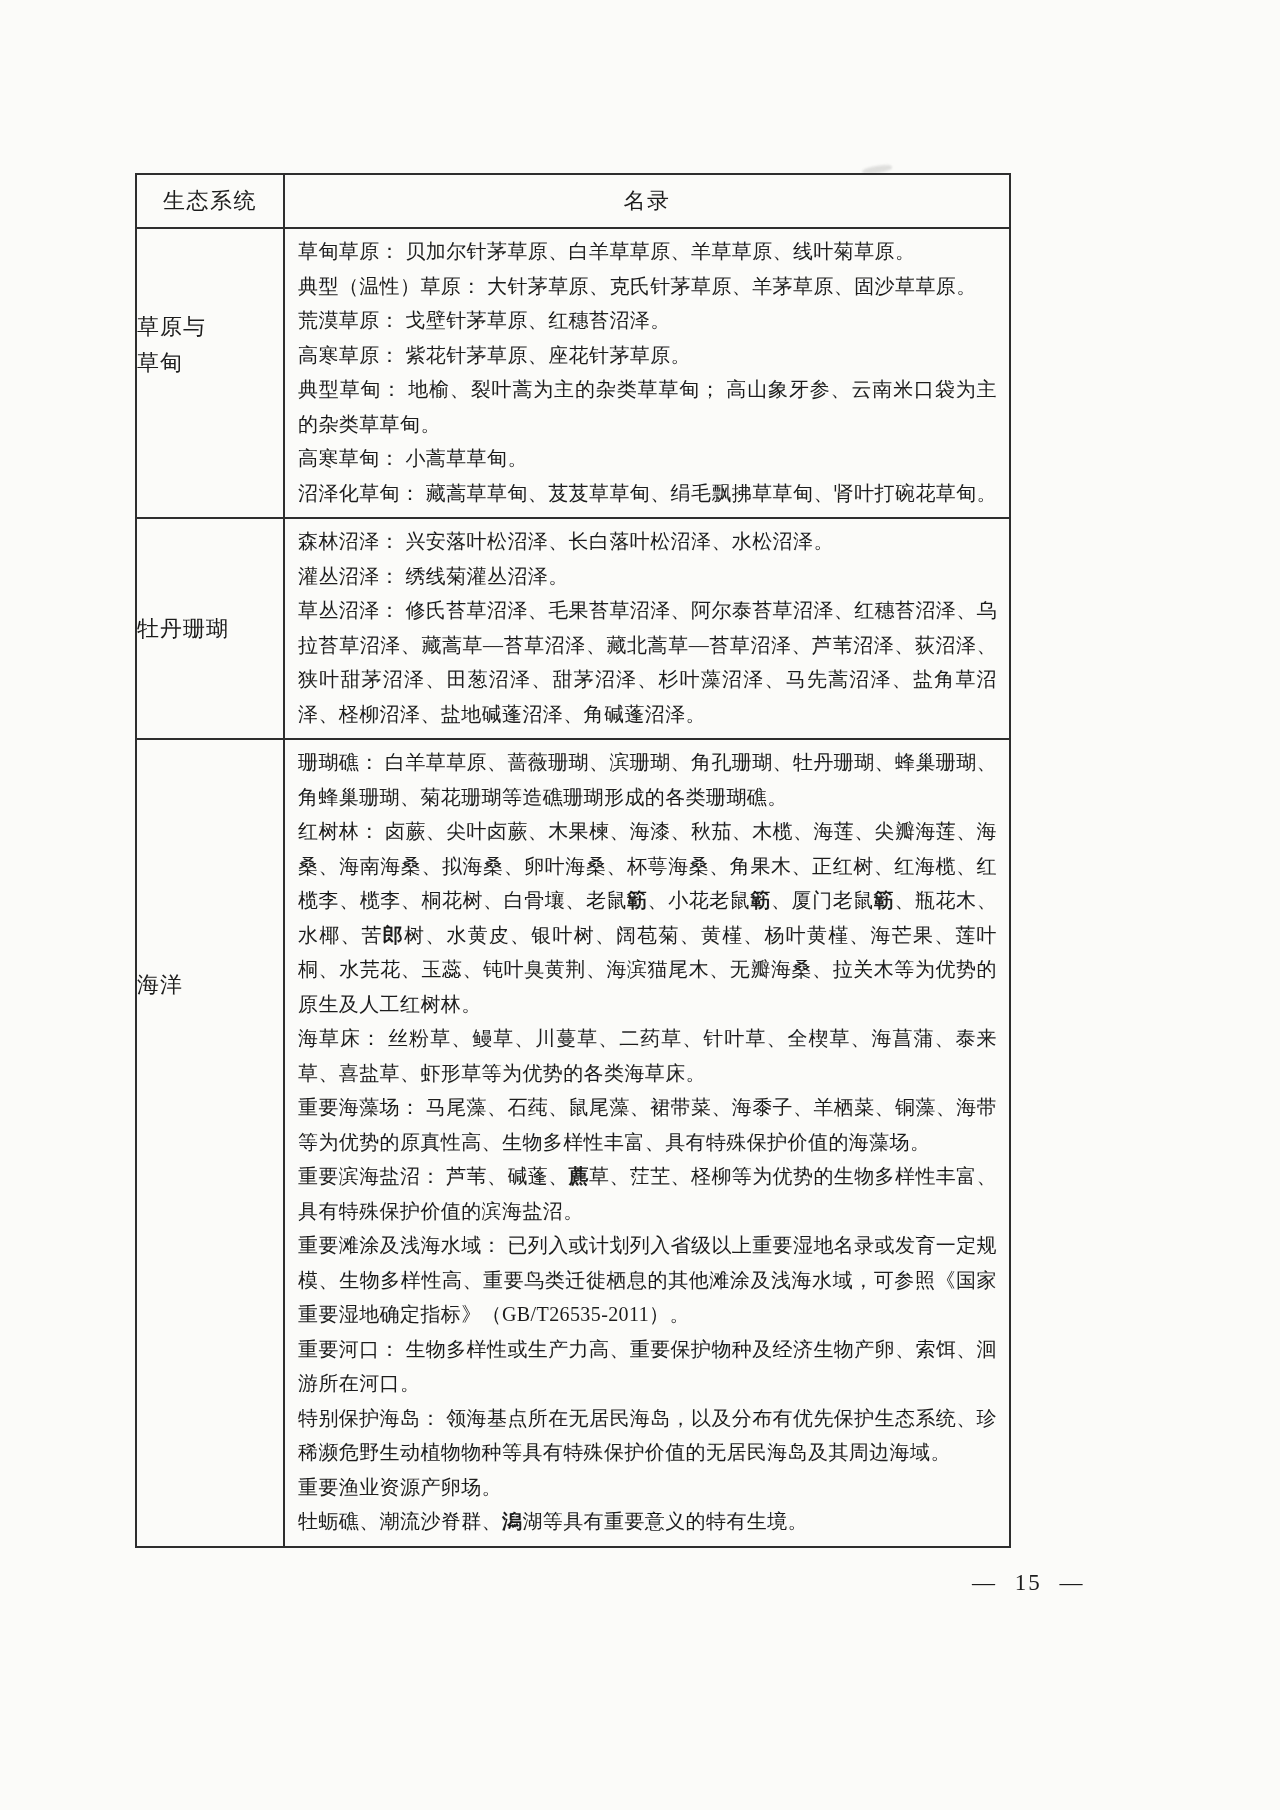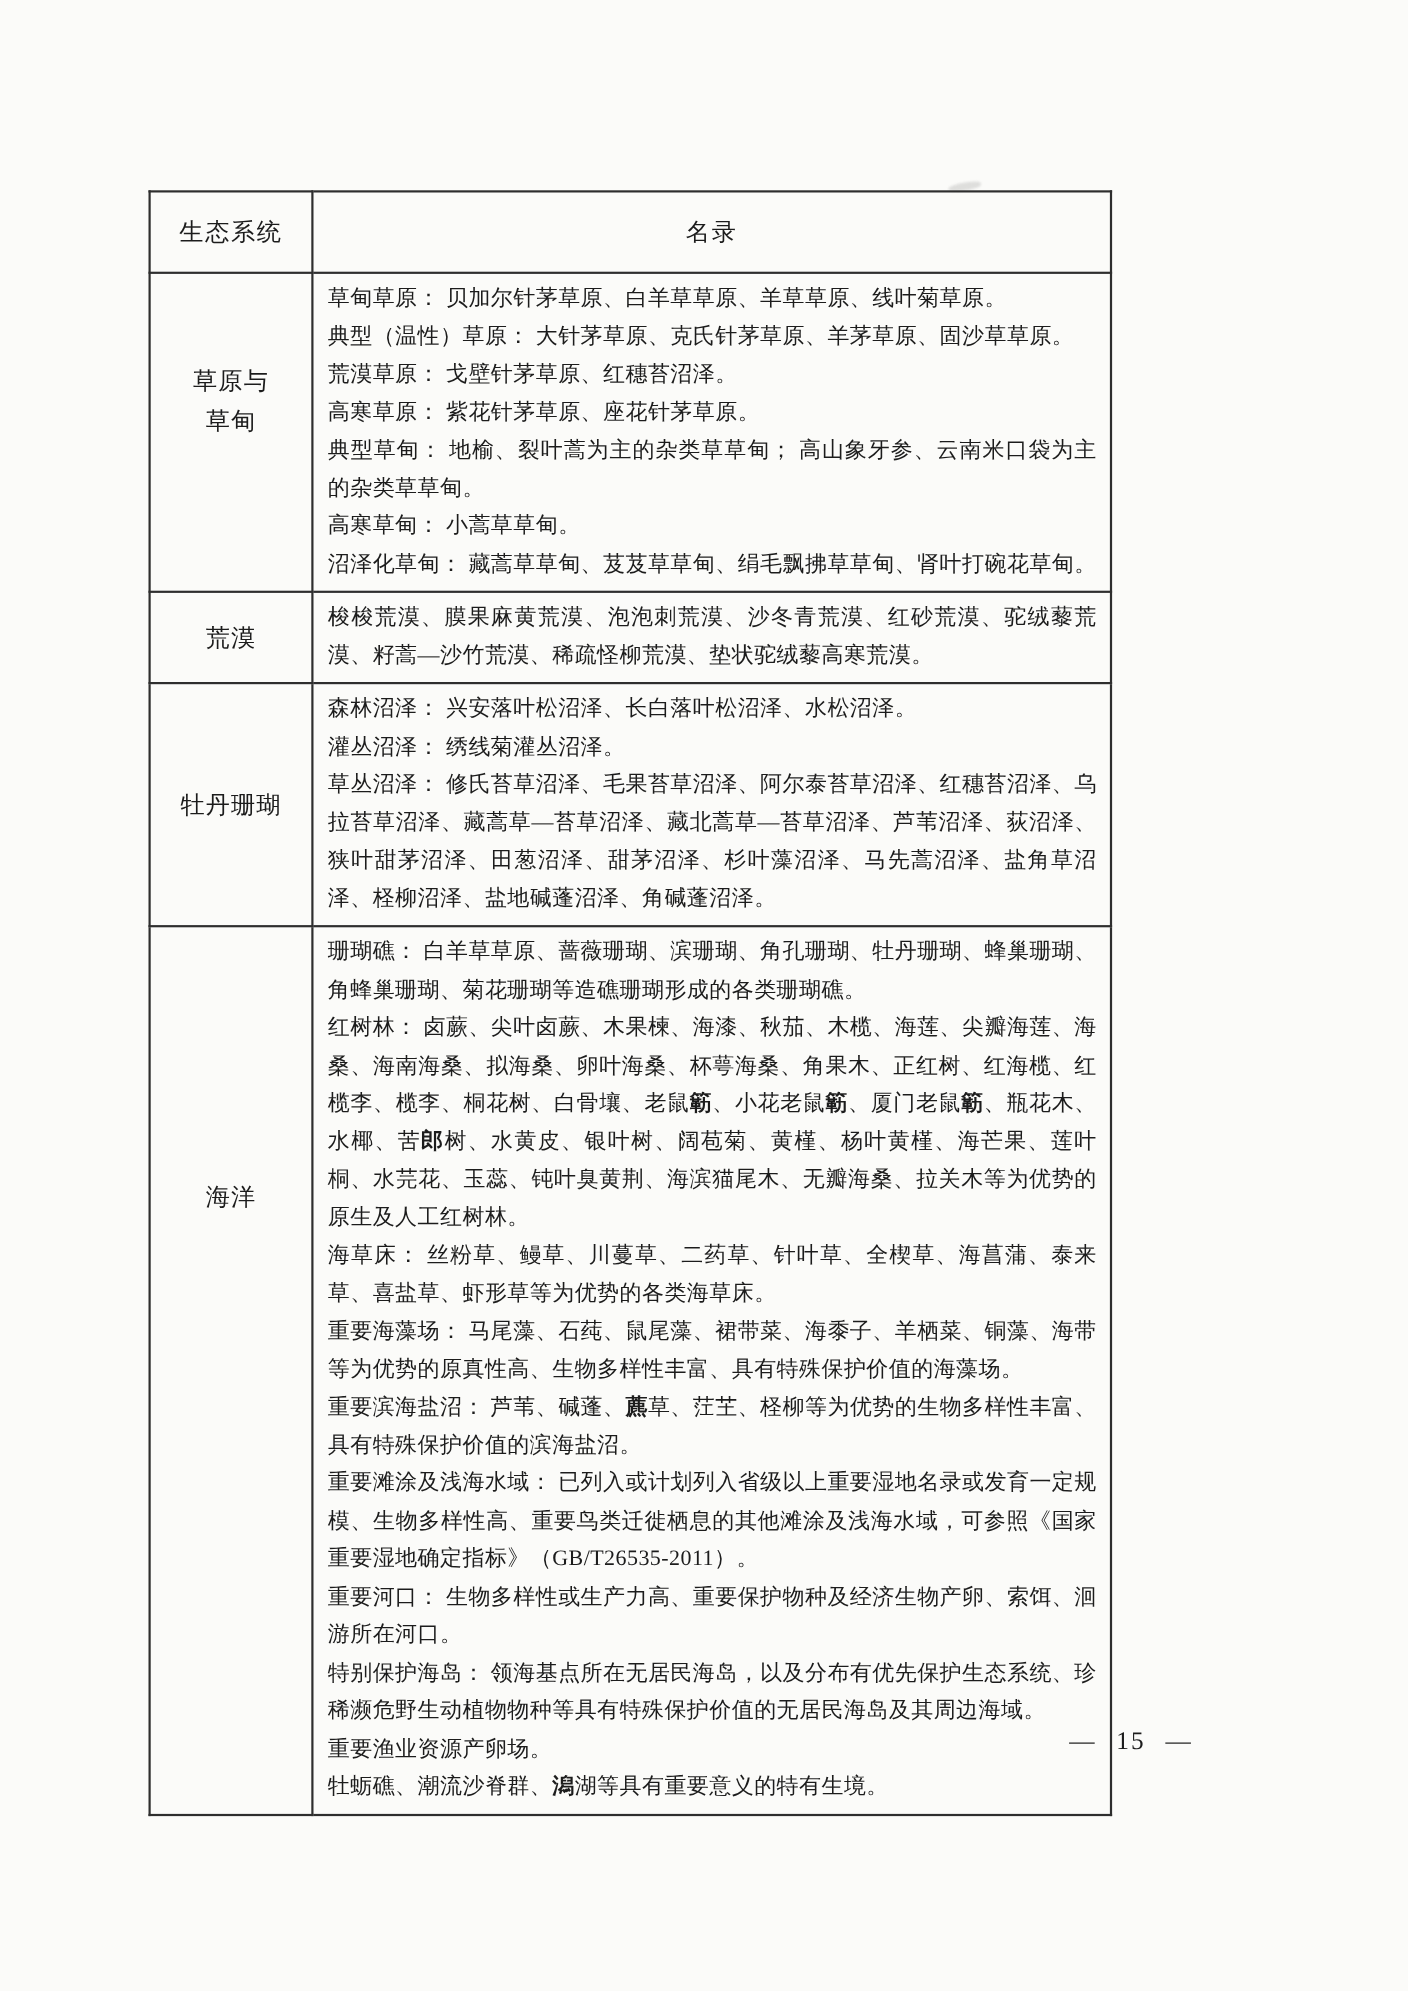--- a/index.html
+++ b/index.html
@@ -16,24 +16,24 @@
     border-collapse:collapse;table-layout:fixed;
   }
   .doc-table th,.doc-table td{
     border:2px solid #2e2e2e;
     background:transparent;
   }
   .doc-table thead th{
     height:40px;
     font-size:22px;font-weight:normal;
     text-align:center;letter-spacing:1.5px;
-    padding:16px;
+    padding:6px;
   }
   .eco-cell{
-    text-align:center;vertical-align:middle;
+    vertical-align:middle;
     font-size:22px;letter-spacing:1px;
     padding:0;
   }
   .eco-label{line-height:36px;position:relative;}
   tbody tr:first-child .eco-label{top:-28px;}
   tbody tr:last-child .eco-label{top:-158px;}
   .list-cell{
     padding:5px 12px 7px 13px;vertical-align:top;
   }
   .list-item{
@@ -84,28 +84,20 @@
           <p class="list-item">典型（温性）草原： 大针茅草原、克氏针茅草原、羊茅草原、固沙草草原。</p>
           <p class="list-item">荒漠草原： 戈壁针茅草原、红穗苔沼泽。</p>
           <p class="list-item">高寒草原： 紫花针茅草原、座花针茅草原。</p>
           <p class="list-item">典型草甸： 地榆、裂叶蒿为主的杂类草草甸； 高山象牙参、云南米口袋为主的杂类草草甸。</p>
           <p class="list-item">高寒草甸： 小蒿草草甸。</p>
           <p class="list-item">沼泽化草甸： 藏蒿草草甸、芨芨草草甸、绢毛飘拂草草甸、肾叶打碗花草甸。</p>
         </td>
       </tr>
       <tr>
         <td class="eco-cell">
-          <div class="eco-label">荒漠</div>
-        </td>
-        <td class="list-cell">
-          <p class="list-item">梭梭荒漠、膜果麻黄荒漠、泡泡刺荒漠、沙冬青荒漠、红砂荒漠、驼绒藜荒漠、籽蒿—沙竹荒漠、稀疏怪柳荒漠、垫状驼绒藜高寒荒漠。</p>
-        </td>
-      </tr>
-      <tr>
-        <td class="eco-cell">
           <div class="eco-label">牡丹珊瑚</div>
         </td>
         <td class="list-cell">
           <p class="list-item">森林沼泽： 兴安落叶松沼泽、长白落叶松沼泽、水松沼泽。</p>
           <p class="list-item">灌丛沼泽： 绣线菊灌丛沼泽。</p>
           <p class="list-item">草丛沼泽： 修氏苔草沼泽、毛果苔草沼泽、阿尔泰苔草沼泽、红穗苔沼泽、乌拉苔草沼泽、藏蒿草—苔草沼泽、藏北蒿草—苔草沼泽、芦苇沼泽、荻沼泽、狭叶甜茅沼泽、田葱沼泽、甜茅沼泽、杉叶藻沼泽、马先蒿沼泽、盐角草沼泽、柽柳沼泽、盐地碱蓬沼泽、角碱蓬沼泽。</p>
         </td>
       </tr>
       <tr>
         <td class="eco-cell">

